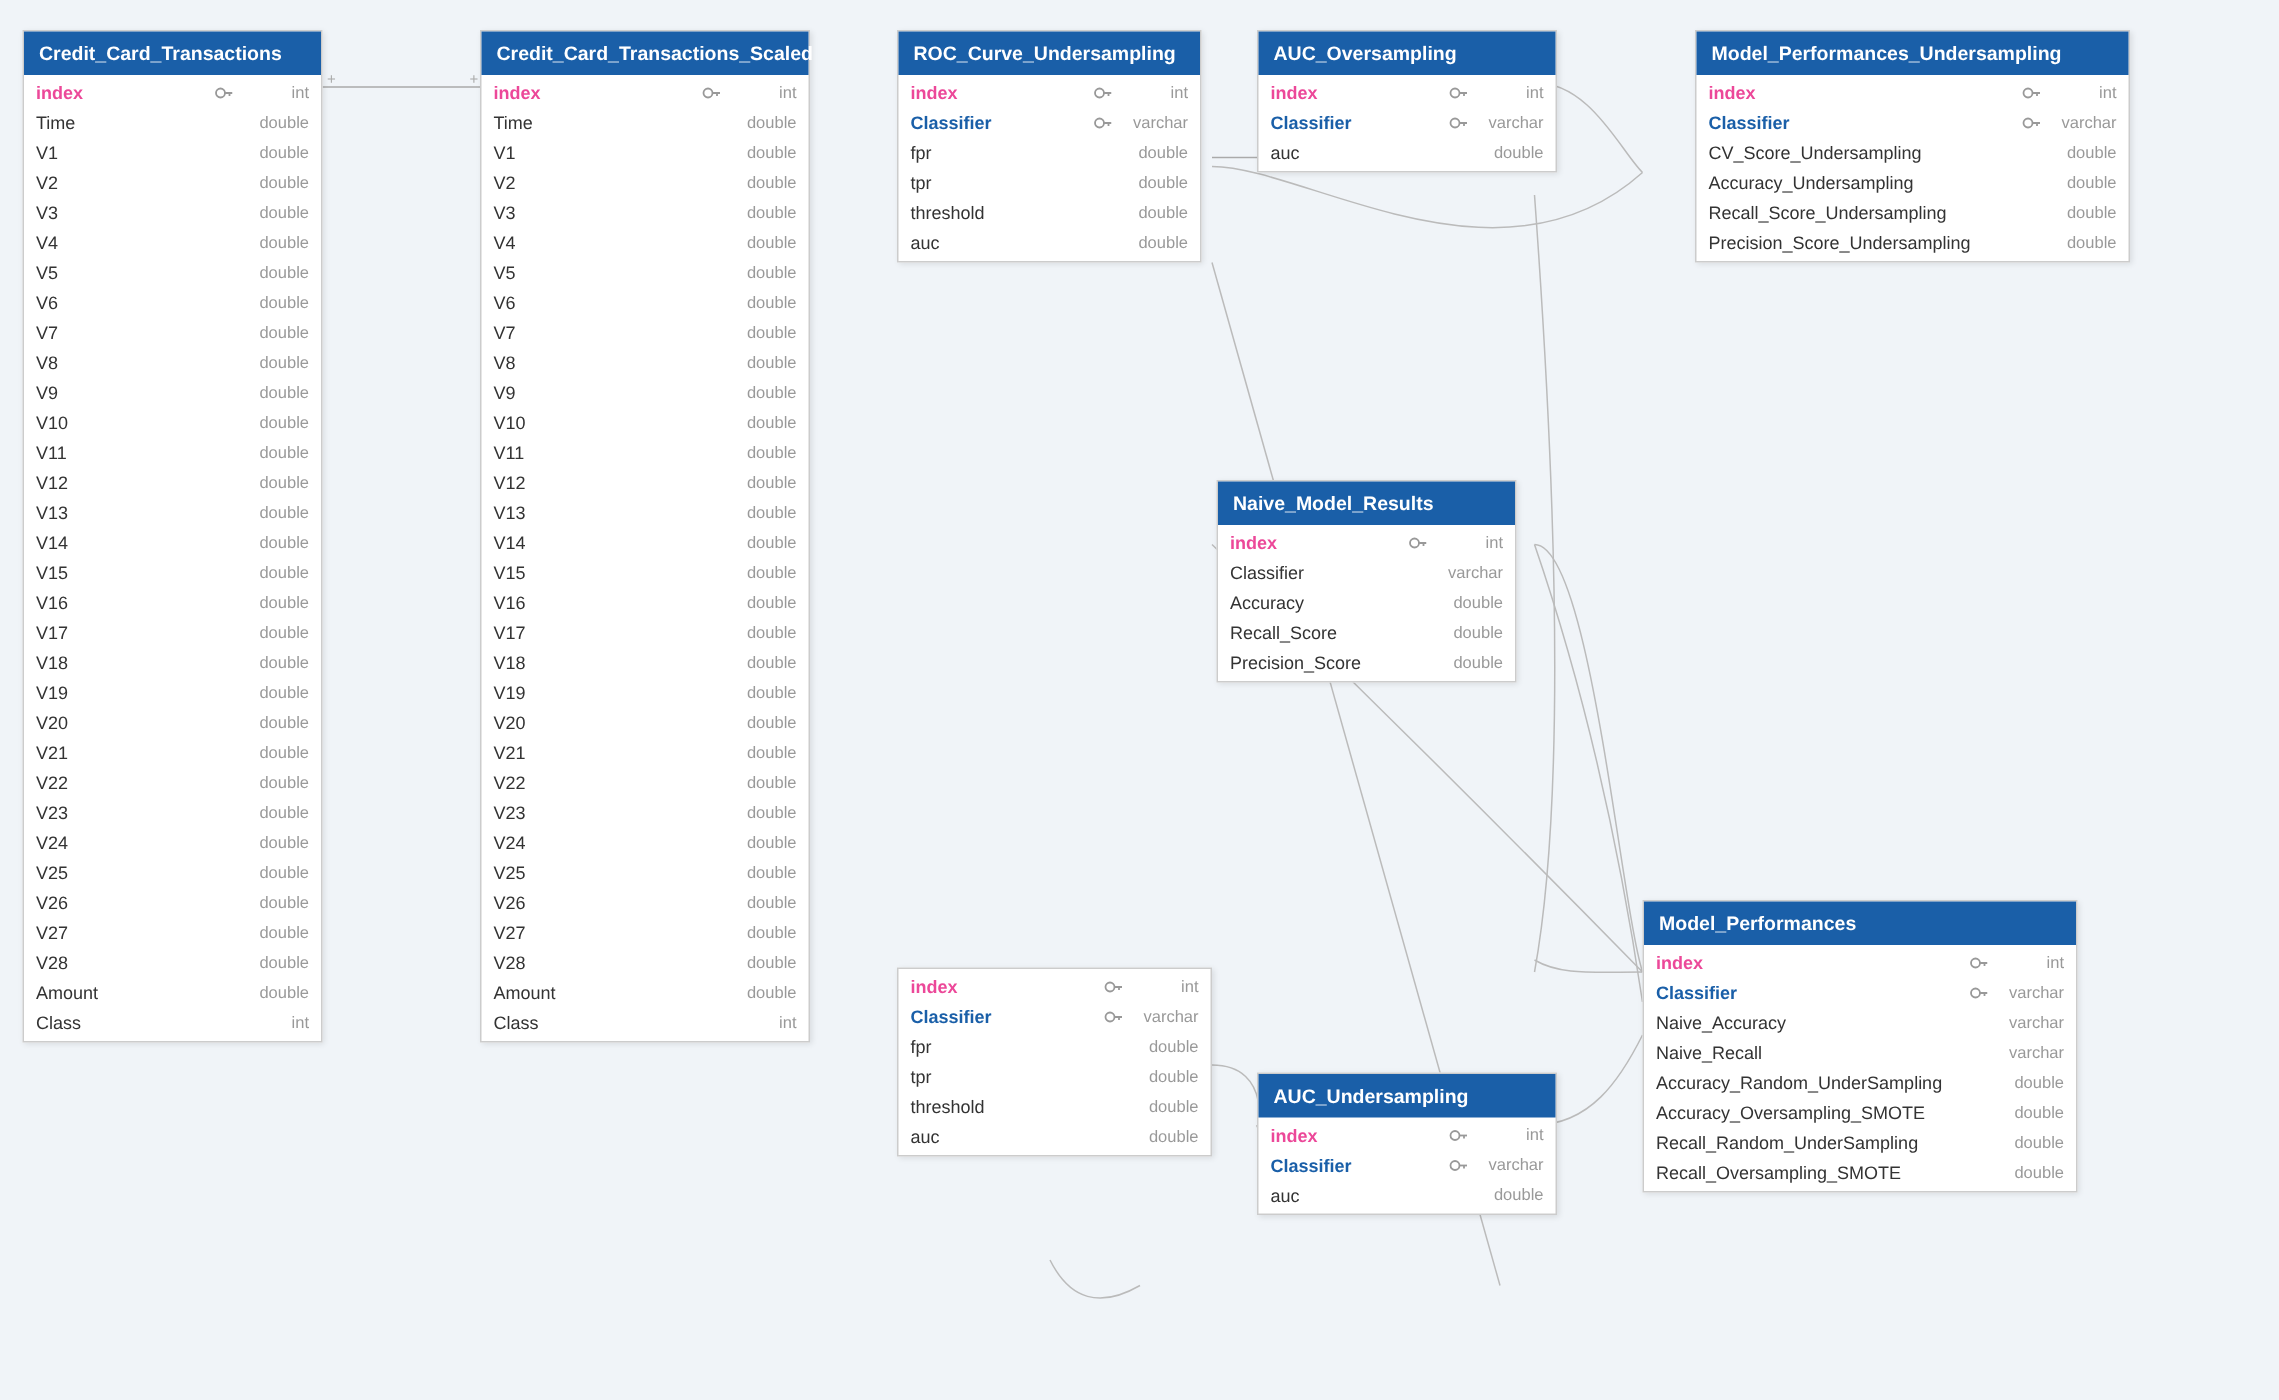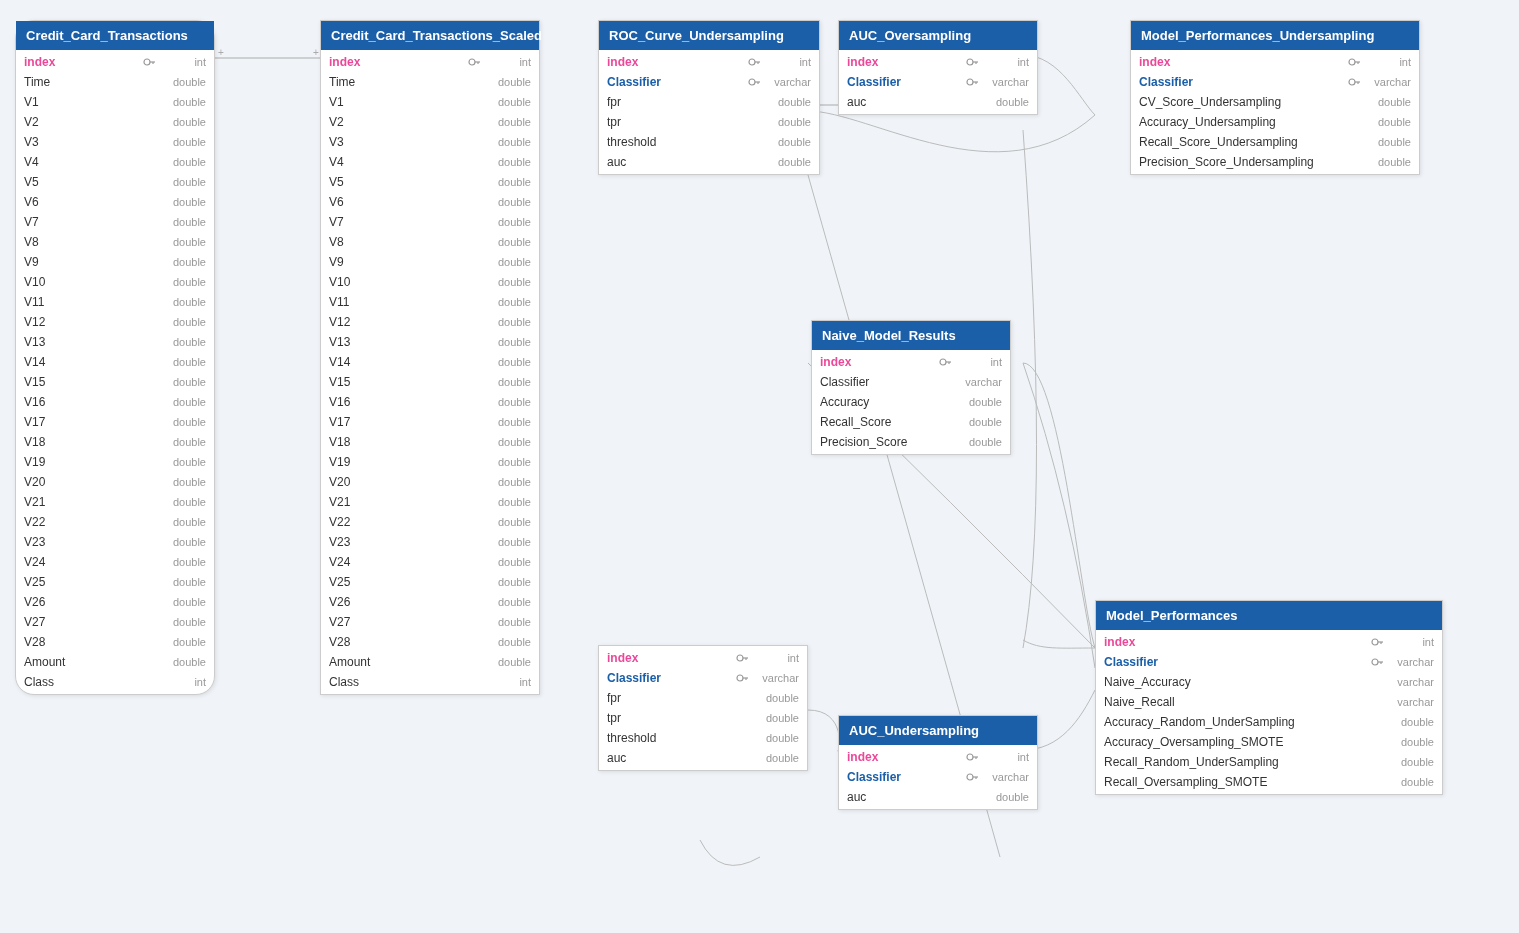--- a/index.html
+++ b/index.html
@@ -111,21 +111,21 @@
 
     <path d="M700,840 Q720,880 760,857" stroke="#bbb" stroke-width="1" fill="none"></path>
 
     <path d="M808,175 Q900,500 1000,857" stroke="#bbb" stroke-width="1" fill="none"></path>
     <path d="M1023,130 Q1050,500 1023,648" stroke="#bbb" stroke-width="1" fill="none"></path>
     <path d="M808,363 Q950,500 1095,648" stroke="#bbb" stroke-width="1" fill="none"></path>
     <path d="M1023,363 Q1070,500 1095,668" stroke="#bbb" stroke-width="1" fill="none"></path>
   </svg>
 
   <div id="tables-container">
-      <div class="table-box" style="left: 15px; top: 20px; width: 200px; border-radius: 19px;">
+      <div class="table-box" style="left: 15px; top: 20px; width: 200px;">
         <div class="table-header">Credit_Card_Transactions</div>
         <div class="table-body">
           <div class="table-row">
             <span class="col-name pk-field">index</span>
             <span style="display: flex; align-items: center; margin: 0px 4px;">
               <svg width="12" height="10" viewBox="0 0 12 10" style="margin-right:2px">
                 <circle cx="4" cy="5" r="3" fill="none" stroke="#999" stroke-width="1.2"></circle>
                 <line x1="7" y1="5" x2="12" y2="5" stroke="#999" stroke-width="1.2"></line>
                 <line x1="10" y1="5" x2="10" y2="7" stroke="#999" stroke-width="1.2"></line>
               </svg>
@@ -391,21 +391,21 @@
           <div class="table-row">
             <span class="col-name normal">Amount</span>
             <span class="col-type">double</span>
           </div>
           <div class="table-row">
             <span class="col-name normal">Class</span>
             <span class="col-type">int</span>
           </div>
         </div>
       </div>
-      <div class="table-box" style="left: 598px; top: 20px; width: 222px;">
+      <div class="table-box" style="left: 598px; top: 20px; width: 203px;">
         <div class="table-header">ROC_Curve_Undersampling</div>
         <div class="table-body">
           <div class="table-row">
             <span class="col-name pk-field">index</span>
             <span style="display: flex; align-items: center; margin: 0px 4px;">
               <svg width="12" height="10" viewBox="0 0 12 10" style="margin-right:2px">
                 <circle cx="4" cy="5" r="3" fill="none" stroke="#999" stroke-width="1.2"></circle>
                 <line x1="7" y1="5" x2="12" y2="5" stroke="#999" stroke-width="1.2"></line>
                 <line x1="10" y1="5" x2="10" y2="7" stroke="#999" stroke-width="1.2"></line>
               </svg>
@@ -613,21 +613,21 @@
               </svg>
             </span>
             <span class="col-type">varchar</span>
           </div>
           <div class="table-row">
             <span class="col-name normal">auc</span>
             <span class="col-type">double</span>
           </div>
         </div>
       </div>
-      <div class="table-box" style="left: 1095px; top: 600px; width: 348px;">
+      <div class="table-box" style="left: 1095px; top: 600px; width: 290px;">
         <div class="table-header">Model_Performances</div>
         <div class="table-body">
           <div class="table-row">
             <span class="col-name pk-field">index</span>
             <span style="display: flex; align-items: center; margin: 0px 4px;">
               <svg width="12" height="10" viewBox="0 0 12 10" style="margin-right:2px">
                 <circle cx="4" cy="5" r="3" fill="none" stroke="#999" stroke-width="1.2"></circle>
                 <line x1="7" y1="5" x2="12" y2="5" stroke="#999" stroke-width="1.2"></line>
                 <line x1="10" y1="5" x2="10" y2="7" stroke="#999" stroke-width="1.2"></line>
               </svg>

